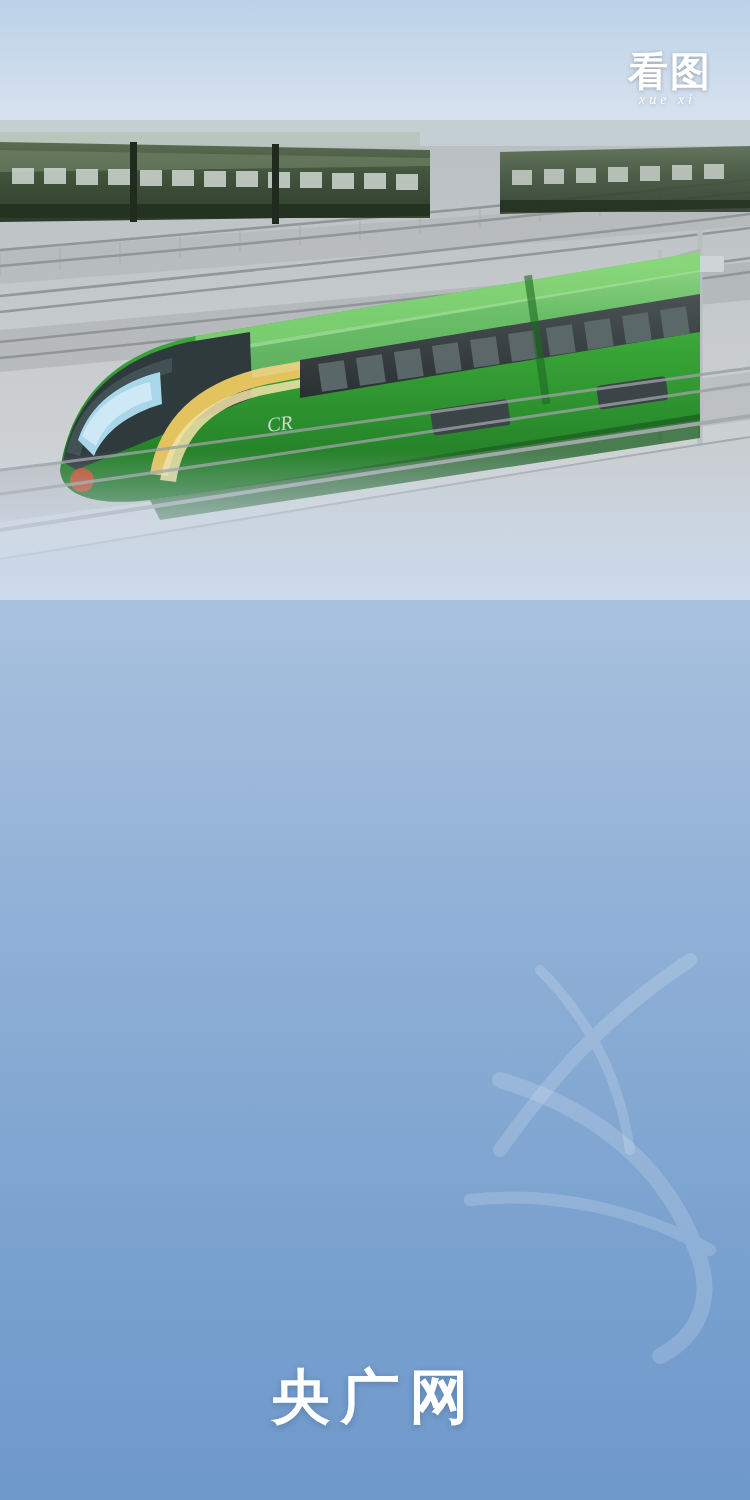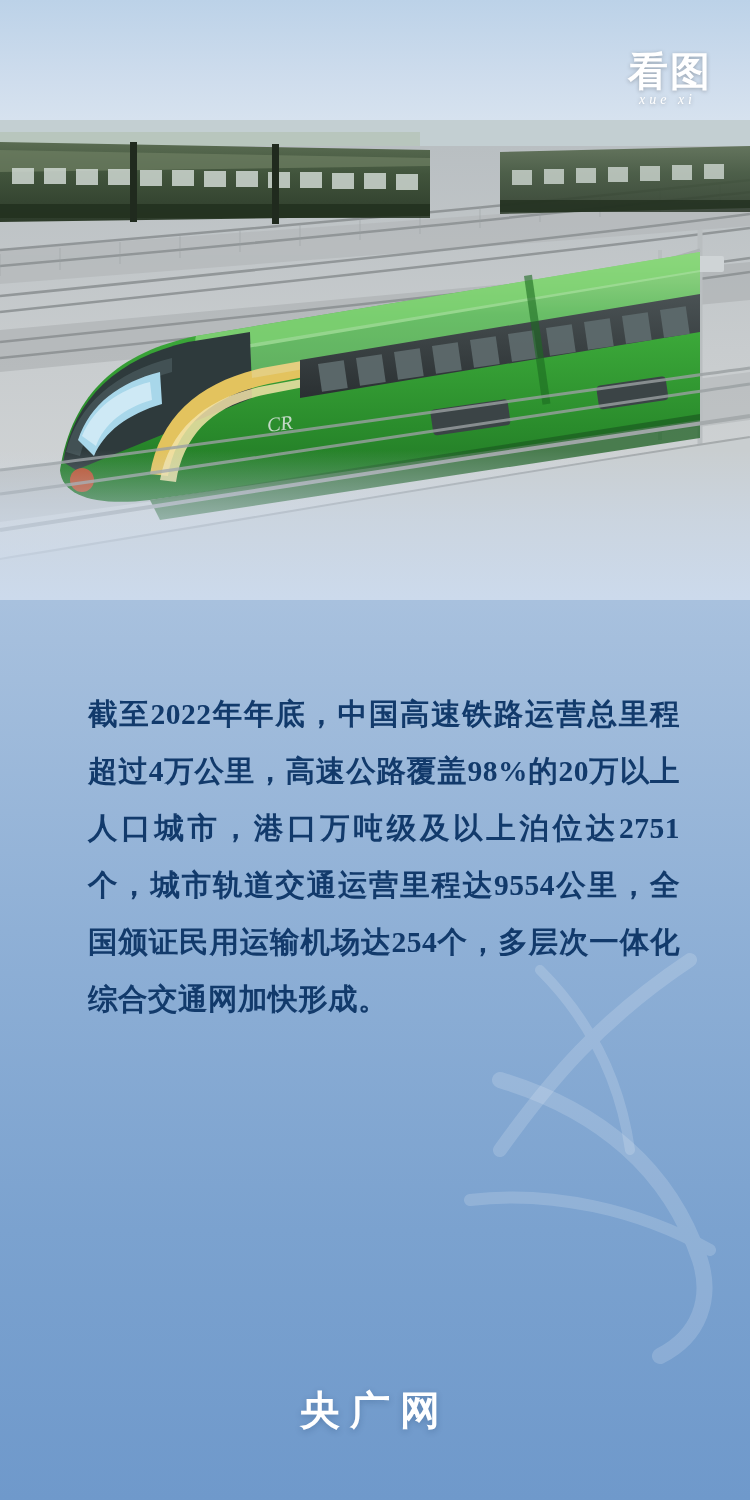--- a/index.html
+++ b/index.html
@@ -91,21 +91,21 @@
     position:absolute;
     left:0; right:0; bottom:62px;
     text-align:center;
     z-index:6;
   }
   .footer-brand {
     display:inline-block;
     color:#ffffff;
     font-family:"Liberation Serif", serif;
     font-weight:bold;
-    font-size:40px;
+    font-size:59px;
     letter-spacing:10px;
     text-shadow:0 2px 6px rgba(20,50,90,.25);
   }
 </style>
 </head>
 <body>
 
 <div class="poster">
 
   <div class="photo">
@@ -289,20 +289,19 @@
   <svg class="deco-stroke deco-1" viewBox="0 0 300 330">
     <path d="M40,30 C140,60 210,120 240,210 C252,248 240,286 200,306" stroke="#ffffff" stroke-width="16" fill="none" stroke-linecap="round"></path>
     <path d="M10,150 C90,140 180,160 250,200" stroke="#ffffff" stroke-width="12" fill="none" stroke-linecap="round"></path>
   </svg>
   <svg class="deco-stroke deco-2" viewBox="0 0 240 250">
     <path d="M20,220 C70,150 120,90 210,30" stroke="#ffffff" stroke-width="14" fill="none" stroke-linecap="round"></path>
     <path d="M60,40 C110,90 140,150 150,220" stroke="#ffffff" stroke-width="10" fill="none" stroke-linecap="round"></path>
   </svg>
 
   <div class="content">
-    <p class="para">截至2022年年底，中国高速铁路运营总里程超过4万公里，高速公路覆盖98%的20万以上人口城市，港口万吨级及以上泊位达2751个，城市轨道交通运营里程达9554公里，全国颁证民用运输机场达254个，多层次一体化综合交通网加快形成。</p>
   </div>
 
   <div class="footer">
     <span class="footer-brand">央广网</span>
   </div>
 
 </div>
 
 </body></html>

